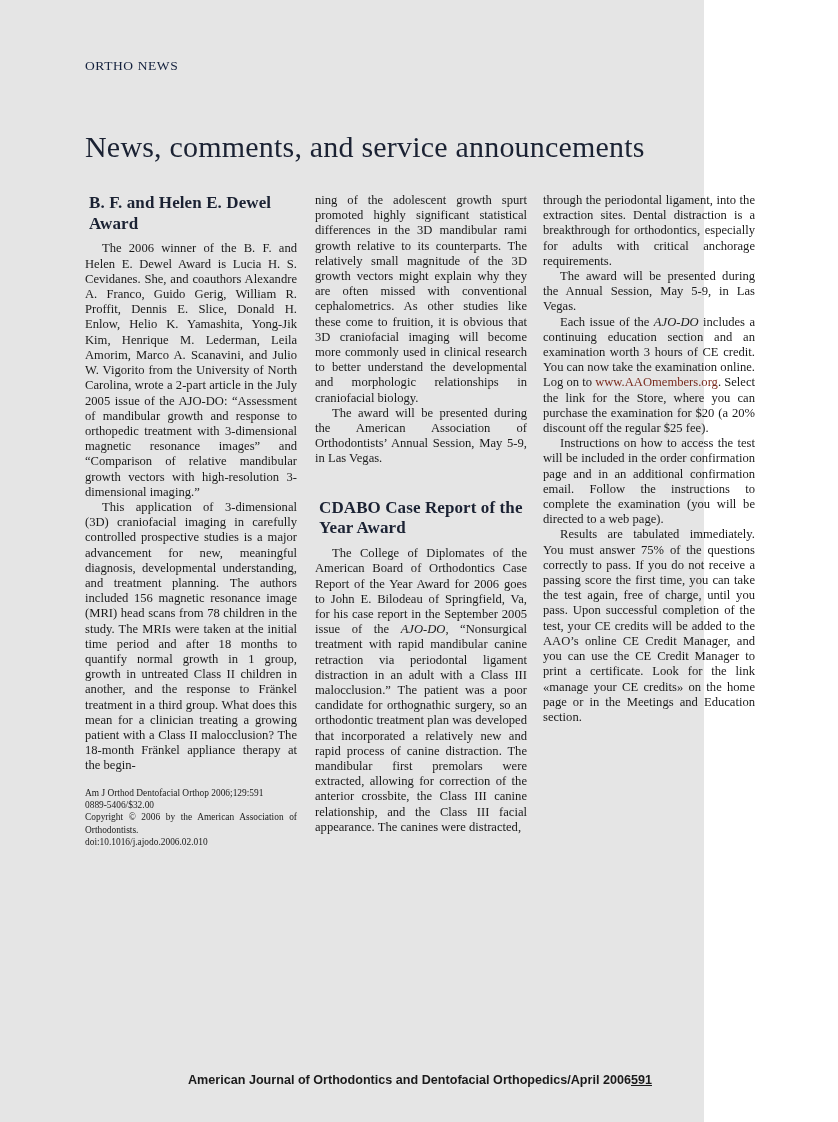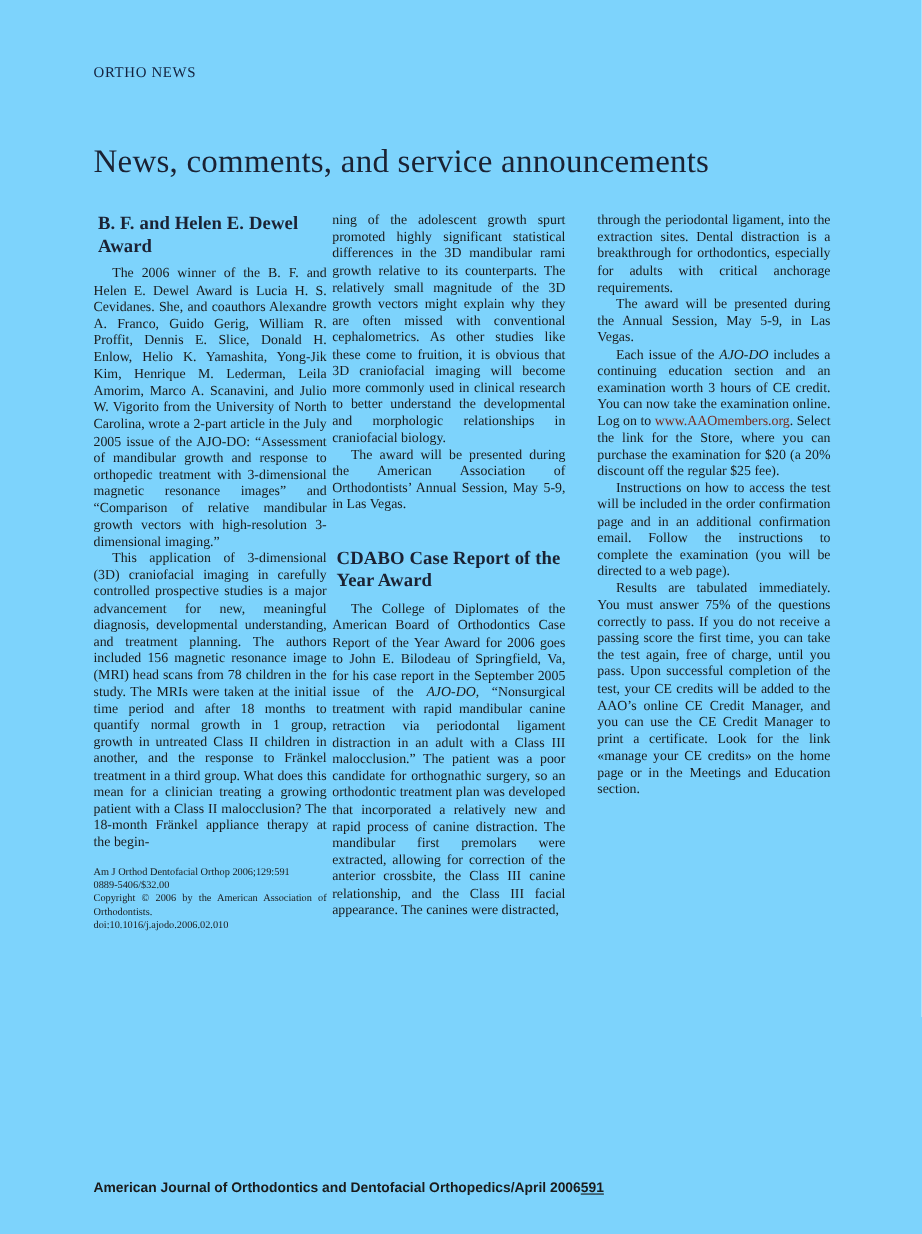--- a/index.html
+++ b/index.html
@@ -10,23 +10,23 @@
   body {
     width: 838px;
     height: 1122px;
     overflow: hidden;
     font-family: "Liberation Serif", "DejaVu Serif", serif;
     color: #1a1a1a;
   }
 
   .page {
     position: relative;
-    width: 838px;
+    width: 704px;
     height: 1122px;
-    background: #7dd3fc;
+    background: #e5e5e5;
     box-sizing: border-box;
   }
 
   
   .running-head {
     position: absolute;
     left: 85px;
     top: 58px;
     font-family: "Liberation Serif", "DejaVu Serif", serif;
     font-size: 13.5px;
@@ -56,21 +56,21 @@
     top: 193px;
     width: 670px;
     height: 720px;
   }
   .col {
     position: absolute;
     top: 0;
     width: 212px;
   }
   .col-1 { left: 0px; }
-  .col-2 { left: 217px; }
+  .col-2 { left: 230px; }
   .col-3 { left: 458px; }
 
   h2.sec-head {
     margin: 0 0 7px 4px;
     font-family: "Liberation Serif", "DejaVu Serif", serif;
     font-size: 17px;
     font-weight: 700;
     line-height: 1.22;
     color: #1b2233;
     letter-spacing: 0.1px;
@@ -107,21 +107,21 @@
   }
   .footnote div { text-indent: 0; }
 
   
   .footer {
     position: absolute;
     left: 85px;
     top: 1073px;
     width: 670px;
     display: flex;
-    justify-content: flex-start;
+    justify-content: center;
     align-items: baseline;
     font-family: "Liberation Sans", "DejaVu Sans", sans-serif;
     font-size: 12.6px;
     font-weight: bold;
     color: #1a1a1a;
   }
   .footer .folio { font-variant-numeric: lining-nums; text-decoration: underline; }
 </style>
 </head>
 <body>

